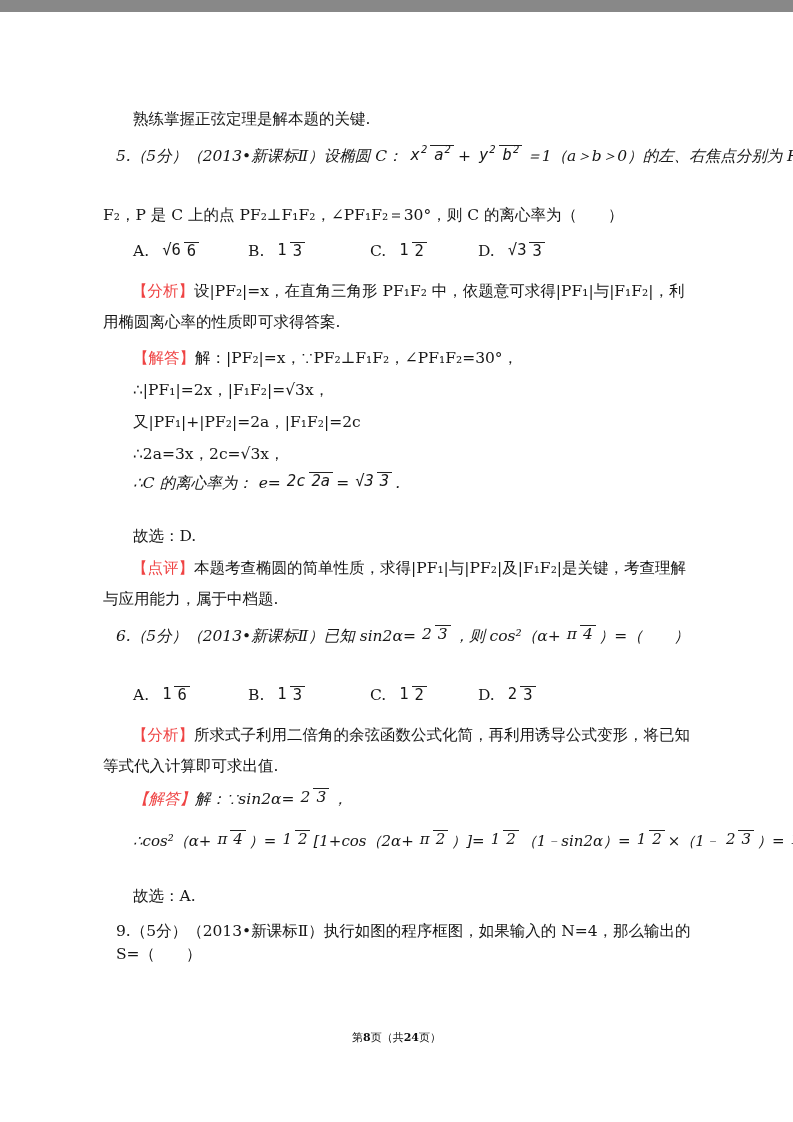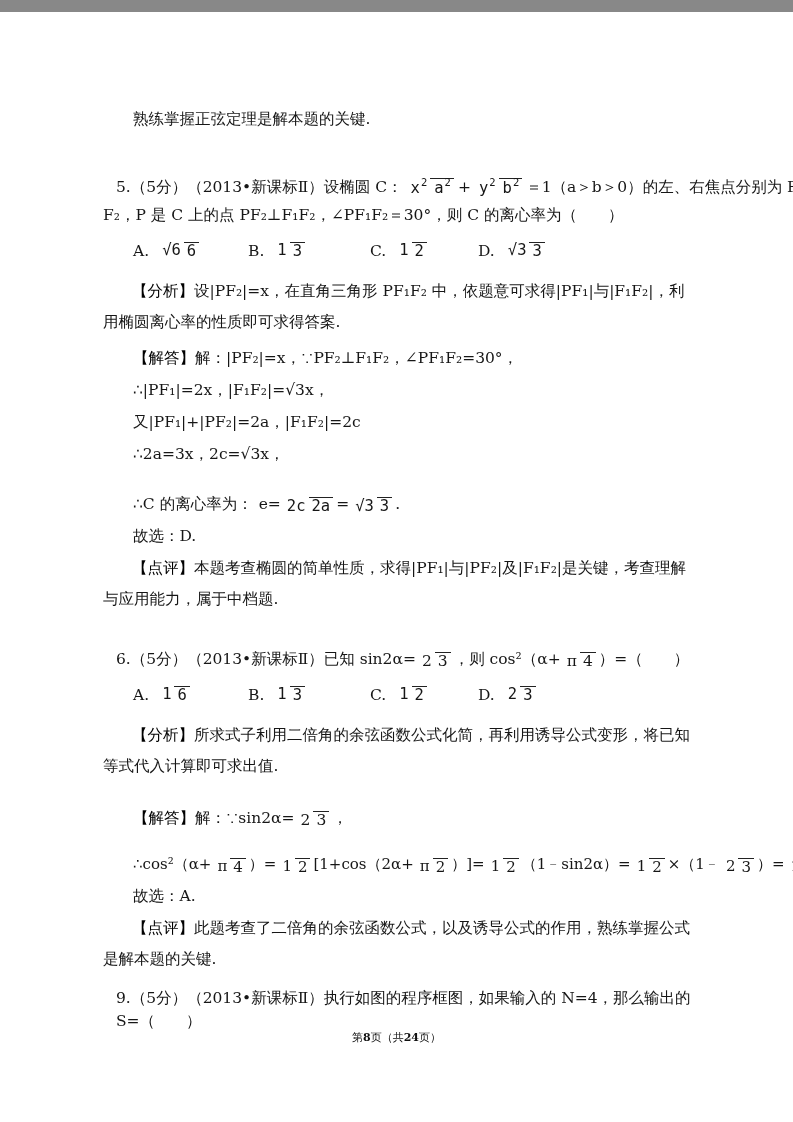--- a/index.html
+++ b/index.html
@@ -20,26 +20,27 @@
     line-height:23px;
   }
   .ind { margin-left:30px; }
   .qnum { margin-left:13px; }
   .l { margin-top:9px; line-height:23px; }
   .para {
     margin:5px 0 0 0;
     text-indent:29px;
     line-height:31px;
   }
-  .label { color:#000000; }
+  .label { color:#ef4444; }
   .frow {
     display:flex;
-    align-items:flex-end;
+    align-items:flex-start;
     flex-wrap:nowrap;
     white-space:nowrap;
+    font-style:italic;
   }
   .qhead { margin-top:14px; min-height:54px; }
   .frac {
     display:inline-flex;
     align-items:center;
     justify-content:center;
     margin:0 3px;
     line-height:1.15;
     vertical-align:middle;
   }
@@ -234,21 +235,20 @@
       <span>）=</span>
       <span class="frac">
           <span class="num">1</span>
           <span class="den">6</span>
         </span>
       <span>.</span>
     </div>
 
     <div class="l ind">故选：A.</div>
 
-    <p class="para"><span class="label">【点评】</span><span>此题考查了二倍角的余弦函数公式，以及诱导公式的作用，熟练掌握公式是解本题的关键.</span></p>
 
     <div class="l qnum" style="margin-top:12px">9.（5分）（2013•新课标Ⅱ）执行如图的程序框图，如果输入的 N=4，那么输出的 S=（　　）</div>
 
   </div>
 
   <div class="footer">
     <span>第</span><b>8</b><span>页（共</span><b>24</b><span>页）</span>
   </div>
 </div>
 

